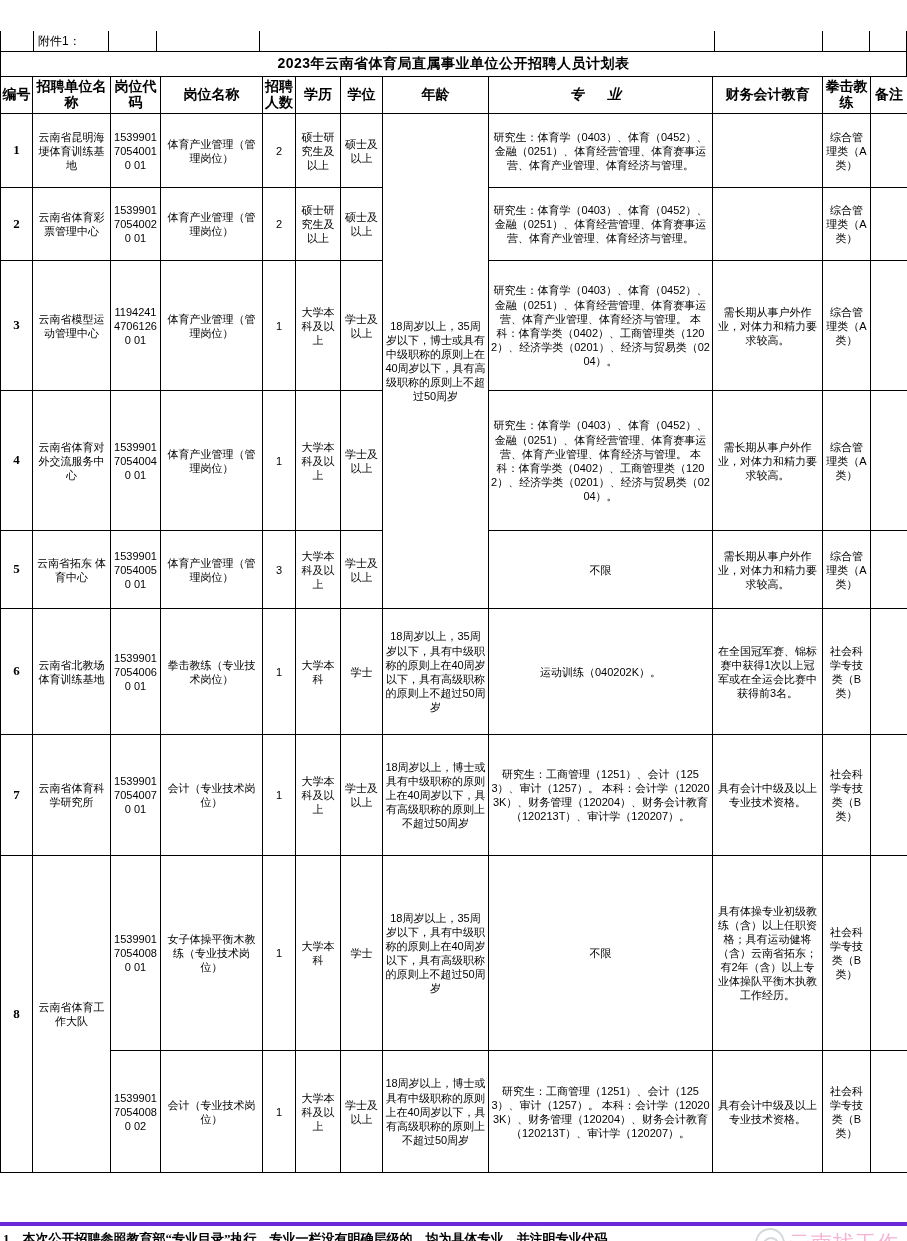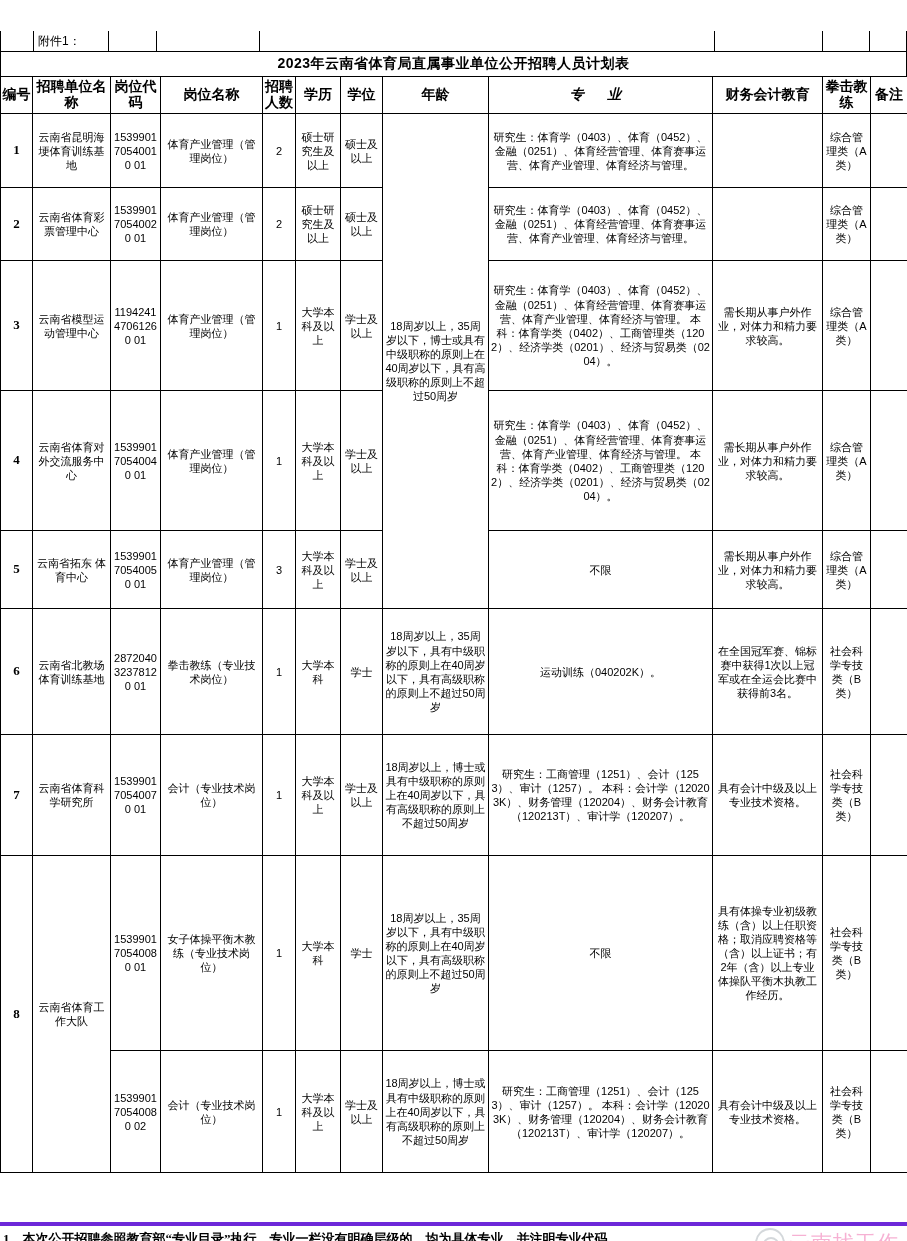--- a/index.html
+++ b/index.html
@@ -289,21 +289,21 @@
         <td class="narrow">学士及以上</td>
         <td class="left">不限</td>
         <td class="ctr">需长期从事户外作业，对体力和精力要求较高。</td>
         <td class="ctr">综合管理类（A类）</td>
         <td class="ctr"></td>
       </tr>
 
       <tr style="height:126px">
         <td class="num">6</td>
         <td class="ctr">云南省北教场 体育训练基地</td>
-        <td class="ctr">287204032378120 01</td>
+        <td class="ctr">153990170540060 01</td>
         <td class="ctr">拳击教练（专业技术岗位）</td>
         <td class="ctr">1</td>
         <td class="narrow">大学本科</td>
         <td class="narrow">学士</td>
         <td class="ctr">18周岁以上，35周岁以下，具有中级职称的原则上在40周岁以下，具有高级职称的原则上不超过50周岁</td>
         <td class="left">运动训练（040202K）。</td>
         <td class="ctr">在全国冠军赛、锦标赛中获得1次以上冠军或在全运会比赛中获得前3名。</td>
         <td class="ctr">社会科学专技类（B类）</td>
         <td class="ctr"></td>
       </tr>
@@ -327,21 +327,21 @@
       <tr style="height:195px">
         <td class="num" rowspan="2">8</td>
         <td class="ctr" rowspan="2">云南省体育工作大队</td>
         <td class="ctr">153990170540080 01</td>
         <td class="ctr">女子体操平衡木教练（专业技术岗位）</td>
         <td class="ctr">1</td>
         <td class="narrow">大学本科</td>
         <td class="narrow">学士</td>
         <td class="ctr">18周岁以上，35周岁以下，具有中级职称的原则上在40周岁以下，具有高级职称的原则上不超过50周岁</td>
         <td class="left">不限</td>
-        <td class="ctr">具有体操专业初级教练（含）以上任职资格；取消应聘资格等（含）以上证书；有2年（含）以上专业体操队平衡木执教工作经历。</td>
+        <td class="ctr">具有体操专业初级教练（含）以上任职资格；具有运动健将（含）云南省拓东；有2年（含）以上专业体操队平衡木执教工作经历。</td>
         <td class="ctr">社会科学专技类（B类）</td>
         <td class="ctr"></td>
       </tr>
 
       <tr style="height:122px">
         <td class="ctr">153990170540080 02</td>
         <td class="ctr">会计（专业技术岗位）</td>
         <td class="ctr">1</td>
         <td class="narrow">大学本科及以上</td>
         <td class="narrow">学士及以上</td>

